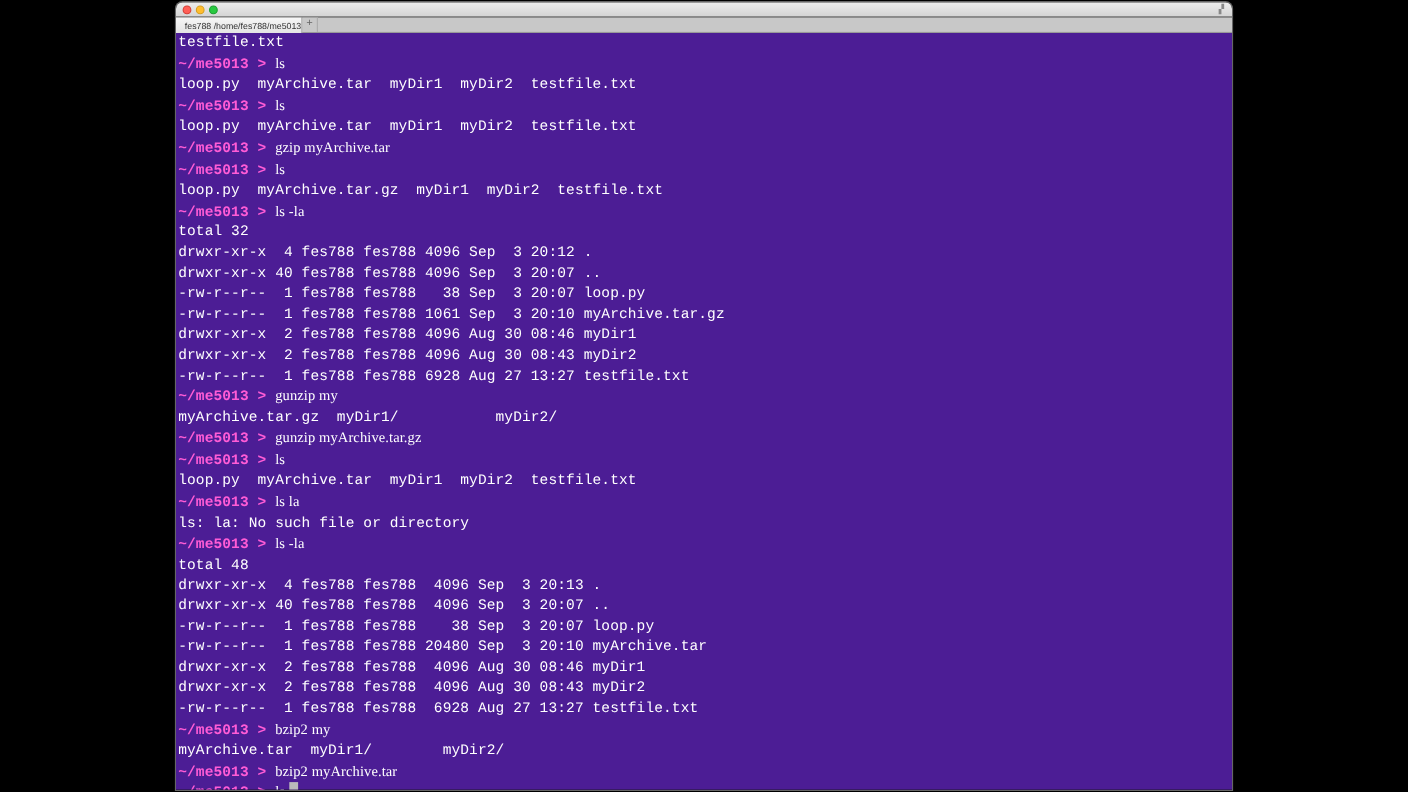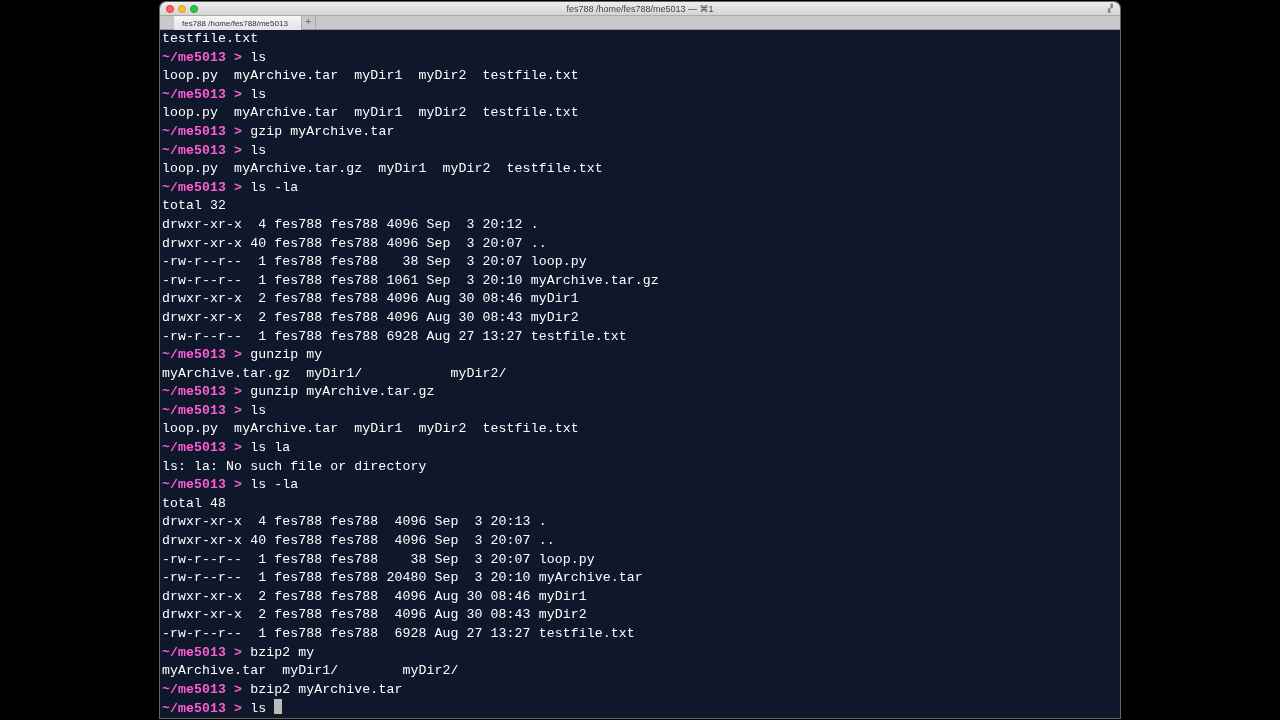--- a/index.html
+++ b/index.html
@@ -56,25 +56,24 @@
     display: flex;
     border-bottom: 1px solid #999;
     position: relative;
   }
   .tab {
     font-size: 8px;
     color: #333;
     font-family: "Lucida Grande", sans-serif;
     background: linear-gradient(#f6f6f6, #e4e4e4);
     border-right: 1px solid #aaa;
-    padding: 1px 13px 0 8px;
+    padding: 1px 0 0 8px;
     display: flex;
     align-items: center;
     height: 14px;
-    margin-left: 14px;
   }
   .add-tab {
     width: 14px;
     display: flex;
     align-items: center;
     justify-content: center;
     color: #666;
     font-size: 10px;
     background: #c8c8c8;
     border-right: 1px solid #aaa;
@@ -82,53 +81,52 @@
   .corner {
     position: absolute;
     right: 2px;
     top: 2px;
     width: 10px;
     height: 10px;
     color: #888;
     font-size: 8px;
   }
   .term {
-    background: #0f172a;
+    background: #4c1d95;
     color: #fff;
     font-size: 13.2px;
     line-height: 18.6px;
     padding: 0 2px;
     letter-spacing: 0.1px;
     white-space: pre;
     height: calc(100% - 28px);
     overflow: hidden;
   }
   .prompt { color: #ff5cd6; font-weight: bold; text-align: right; }
-  .cmd { color: #fff; }
+  .cmd { color: #fff; font-family: Liberation Serif, serif; }
   .out { color: #fff; }
   .cursor {
     display: inline-block;
     width: 8px;
     height: 15px;
     background: #bbb;
     vertical-align: text-bottom;
     margin-bottom: 2px;
   }
 </style>
 </head>
 <body>
 
 <div class="window">
   <div class="titlebar">
     <div class="traffic">
       <div class="tlight red"></div>
       <div class="tlight yellow"></div>
       <div class="tlight green"></div>
     </div>
-    <div class="wtitle">fes788 /home/fes788/me5013 — ⌘1</div>
     <div class="corner">▞</div>
   </div>
   <div class="tabbar">
     <div class="tab">
       <span>fes788 /home/fes788/me5013</span>
     </div>
     <div class="add-tab">+</div>
   </div>
   <div class="term" id="term"><div class="out">testfile.txt</div><div><span class="prompt">~/me5013 &gt; </span><span class="cmd">ls</span></div><div class="out">loop.py  myArchive.tar  myDir1  myDir2  testfile.txt</div><div><span class="prompt">~/me5013 &gt; </span><span class="cmd">ls</span></div><div class="out">loop.py  myArchive.tar  myDir1  myDir2  testfile.txt</div><div><span class="prompt">~/me5013 &gt; </span><span class="cmd">gzip myArchive.tar</span></div><div><span class="prompt">~/me5013 &gt; </span><span class="cmd">ls</span></div><div class="out">loop.py  myArchive.tar.gz  myDir1  myDir2  testfile.txt</div><div><span class="prompt">~/me5013 &gt; </span><span class="cmd">ls -la</span></div><div class="out">total 32</div><div class="out">drwxr-xr-x  4 fes788 fes788 4096 Sep  3 20:12 .</div><div class="out">drwxr-xr-x 40 fes788 fes788 4096 Sep  3 20:07 ..</div><div class="out">-rw-r--r--  1 fes788 fes788   38 Sep  3 20:07 loop.py</div><div class="out">-rw-r--r--  1 fes788 fes788 1061 Sep  3 20:10 myArchive.tar.gz</div><div class="out">drwxr-xr-x  2 fes788 fes788 4096 Aug 30 08:46 myDir1</div><div class="out">drwxr-xr-x  2 fes788 fes788 4096 Aug 30 08:43 myDir2</div><div class="out">-rw-r--r--  1 fes788 fes788 6928 Aug 27 13:27 testfile.txt</div><div><span class="prompt">~/me5013 &gt; </span><span class="cmd">gunzip my</span></div><div class="out">myArchive.tar.gz  myDir1/           myDir2/</div><div><span class="prompt">~/me5013 &gt; </span><span class="cmd">gunzip myArchive.tar.gz</span></div><div><span class="prompt">~/me5013 &gt; </span><span class="cmd">ls</span></div><div class="out">loop.py  myArchive.tar  myDir1  myDir2  testfile.txt</div><div><span class="prompt">~/me5013 &gt; </span><span class="cmd">ls la</span></div><div class="out">ls: la: No such file or directory</div><div><span class="prompt">~/me5013 &gt; </span><span class="cmd">ls -la</span></div><div class="out">total 48</div><div class="out">drwxr-xr-x  4 fes788 fes788  4096 Sep  3 20:13 .</div><div class="out">drwxr-xr-x 40 fes788 fes788  4096 Sep  3 20:07 ..</div><div class="out">-rw-r--r--  1 fes788 fes788    38 Sep  3 20:07 loop.py</div><div class="out">-rw-r--r--  1 fes788 fes788 20480 Sep  3 20:10 myArchive.tar</div><div class="out">drwxr-xr-x  2 fes788 fes788  4096 Aug 30 08:46 myDir1</div><div class="out">drwxr-xr-x  2 fes788 fes788  4096 Aug 30 08:43 myDir2</div><div class="out">-rw-r--r--  1 fes788 fes788  6928 Aug 27 13:27 testfile.txt</div><div><span class="prompt">~/me5013 &gt; </span><span class="cmd">bzip2 my</span></div><div class="out">myArchive.tar  myDir1/        myDir2/</div><div><span class="prompt">~/me5013 &gt; </span><span class="cmd">bzip2 myArchive.tar</span></div><div><span class="prompt">~/me5013 &gt; </span><span class="cmd">ls </span><span class="cursor"></span></div></div>
 </div>

